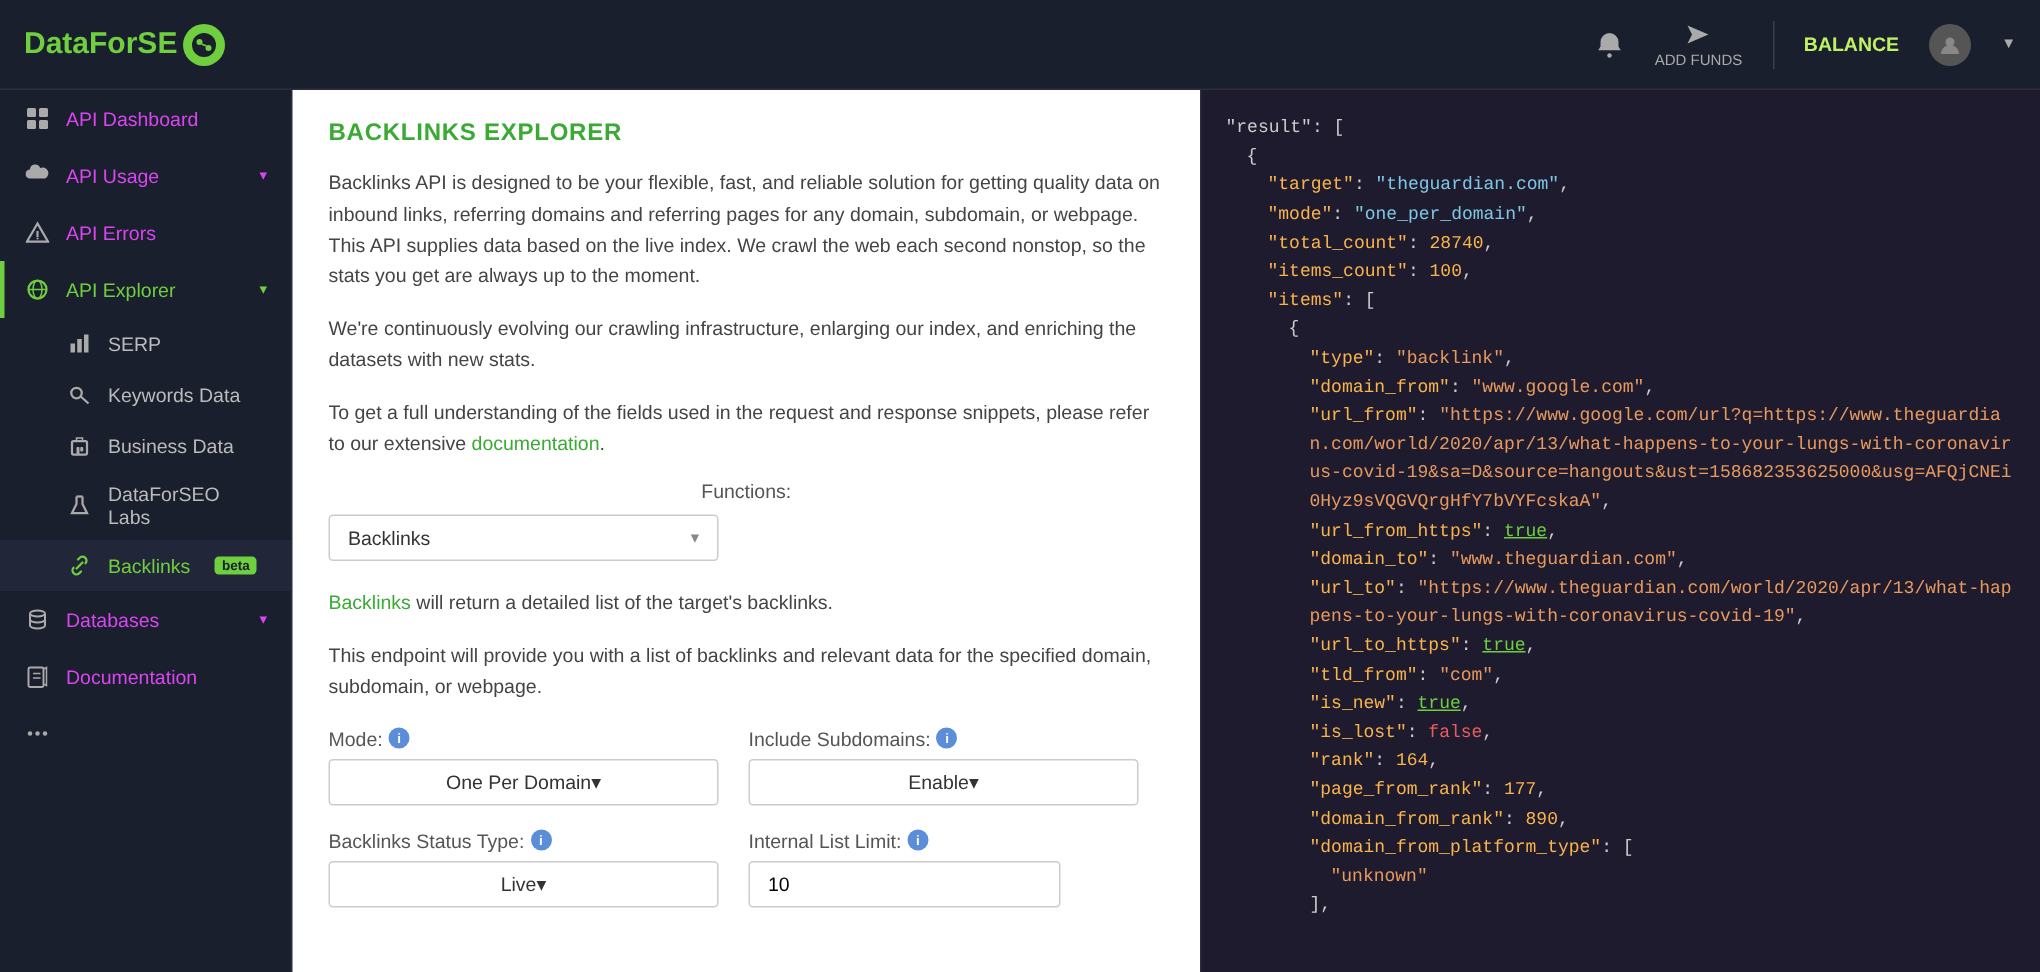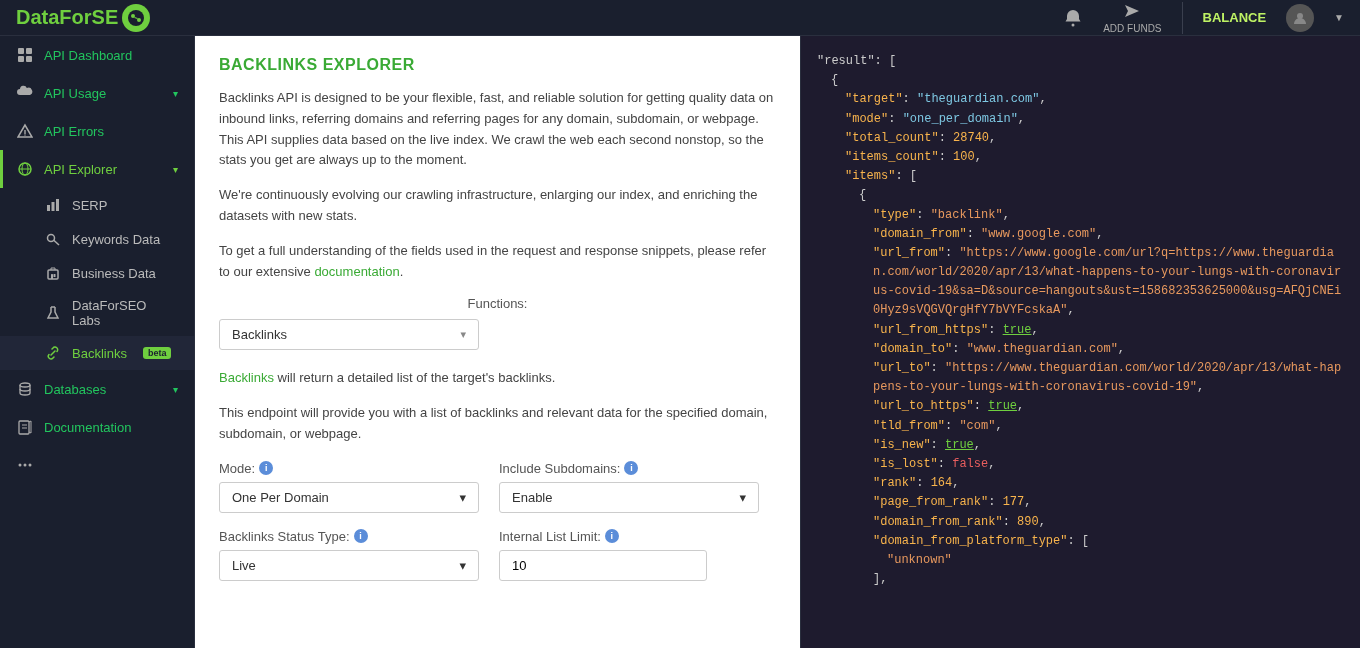--- a/index.html
+++ b/index.html
@@ -5,21 +5,21 @@
     * { box-sizing: border-box; margin: 0; padding: 0; }
     body { font-family: 'Segoe UI', Arial, sans-serif; background: #1a1f2e; color: #ccc; display: flex; flex-direction: column; height: 648px; overflow: hidden; font-size: 13px; }
 
     
     .top-header {
       background: #1a1f2e;
       display: flex;
       align-items: center;
       justify-content: flex-end;
       padding: 0 16px;
-      height: 36px;
+      height: 60px;
       border-bottom: 1px solid #2a2f3e;
       flex-shrink: 0;
     }
     .logo-area {
       margin-right: auto;
       display: flex;
       align-items: center;
     }
     .logo-text {
       font-size: 20px;
@@ -62,21 +62,21 @@
       display: flex;
       flex-direction: column;
       border-right: 1px solid #2a2f3e;
       overflow-y: auto;
       flex-shrink: 0;
     }
     .sidebar-item {
       display: flex; align-items: center;
       padding: 10px 16px;
       cursor: pointer;
-      color: #22c55e;
+      color: #d946ef;
       font-size: 13px;
       gap: 10px;
       position: relative;
     }
     .sidebar-item.active { color: #6fcf3f; }
     .sidebar-item.active::left { border-left: 3px solid #6fcf3f; }
     .sidebar-icon { width: 18px; height: 18px; display: inline-flex; align-items: center; justify-content: center; flex-shrink: 0; }
     .sidebar-arrow { margin-left: auto; font-size: 10px; }
     .sidebar-sub-item {
       display: flex; align-items: center;
@@ -164,21 +164,21 @@
       color: #fff; font-size: 9px; font-weight: bold; cursor: pointer;
       flex-shrink: 0;
     }
     .select-field {
       width: 260px;
       border: 1px solid #ccc;
       border-radius: 3px;
       padding: 7px 12px;
       display: flex;
       align-items: center;
-      justify-content: space-between;
+      justify-content: center;
       cursor: pointer;
       background: #fff;
       font-size: 13px;
       color: #333;
     }
     .text-input-field {
       width: 208px;
       border: 1px solid #ccc;
       border-radius: 3px;
       padding: 7px 12px;

